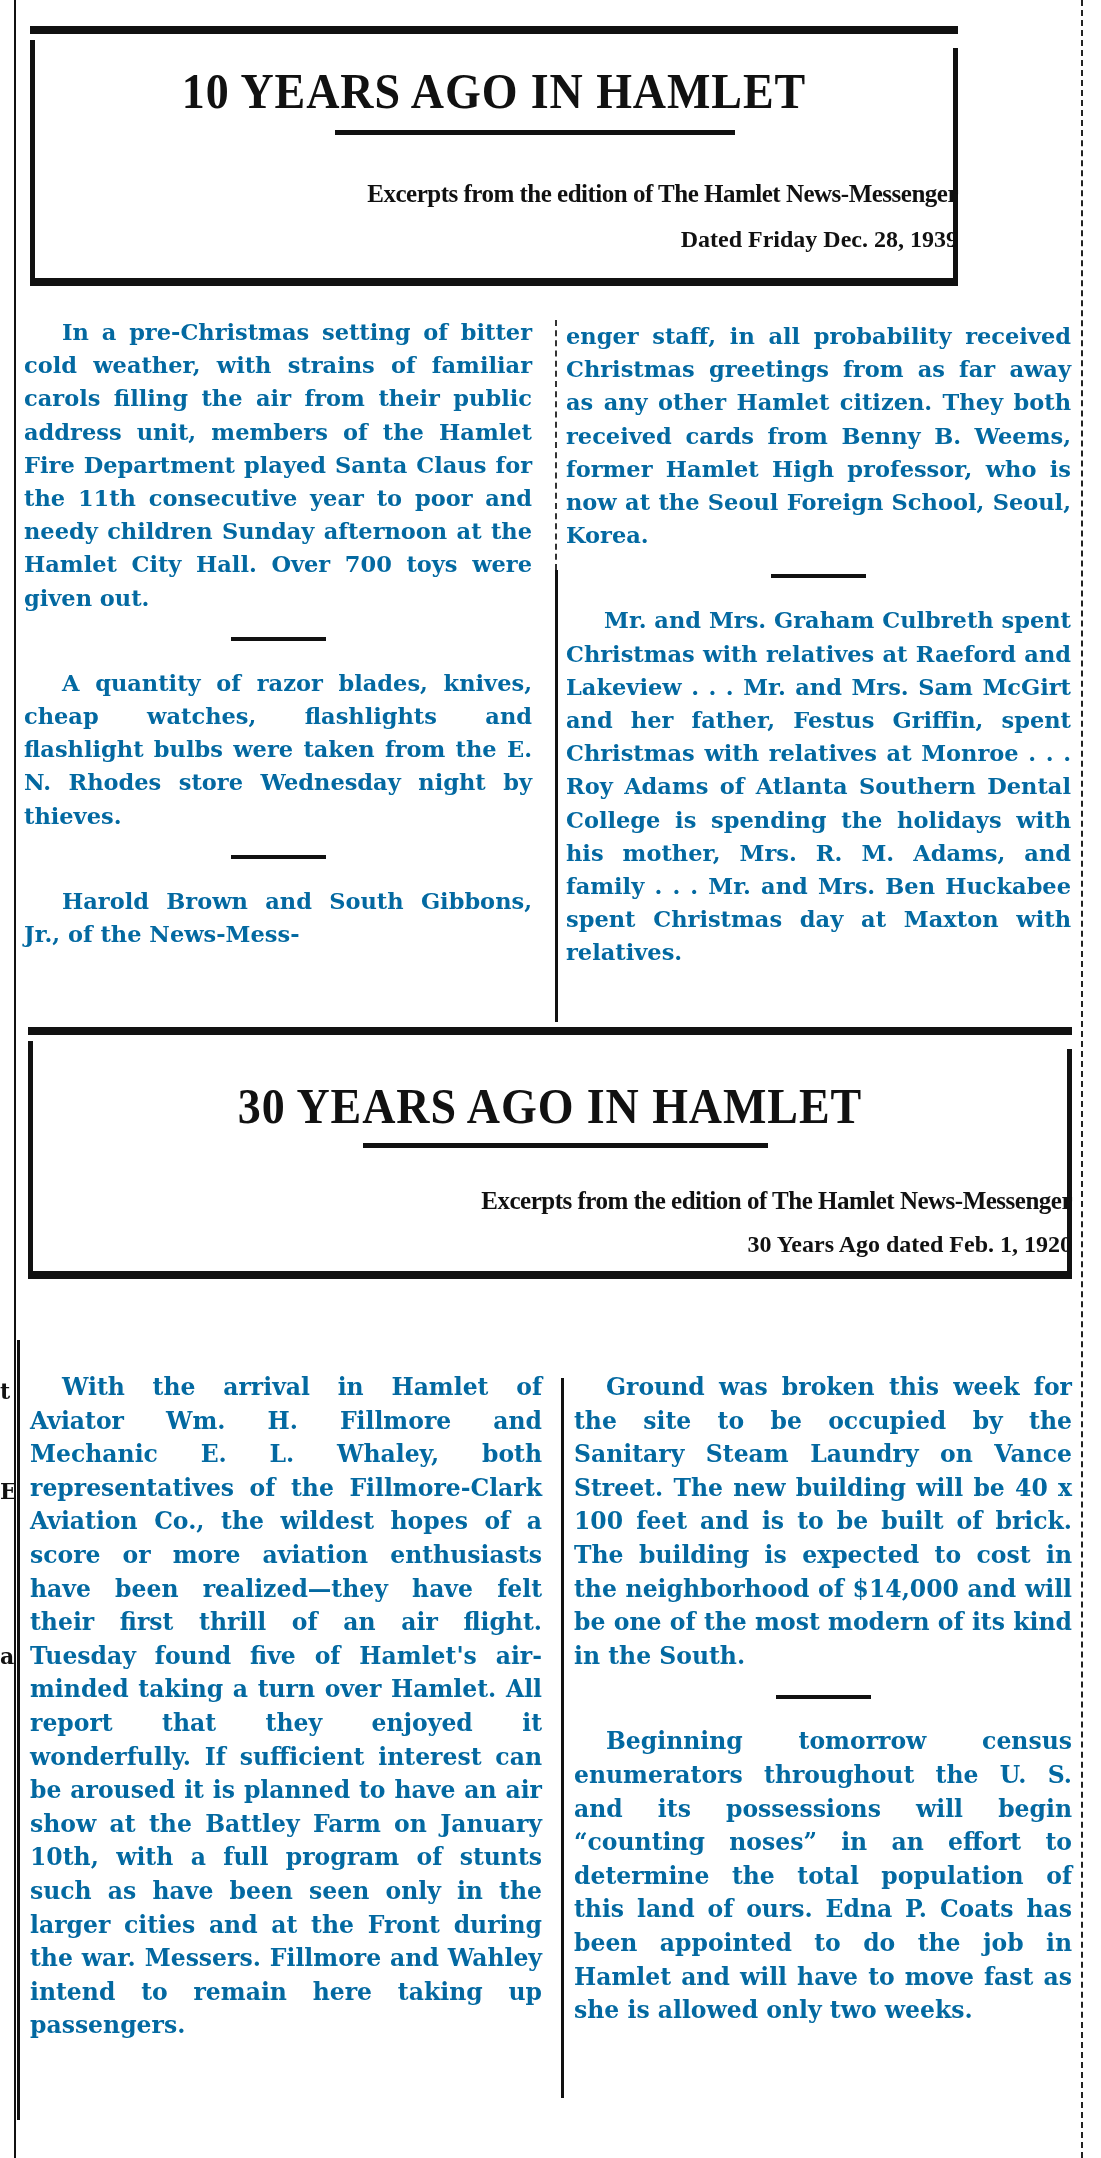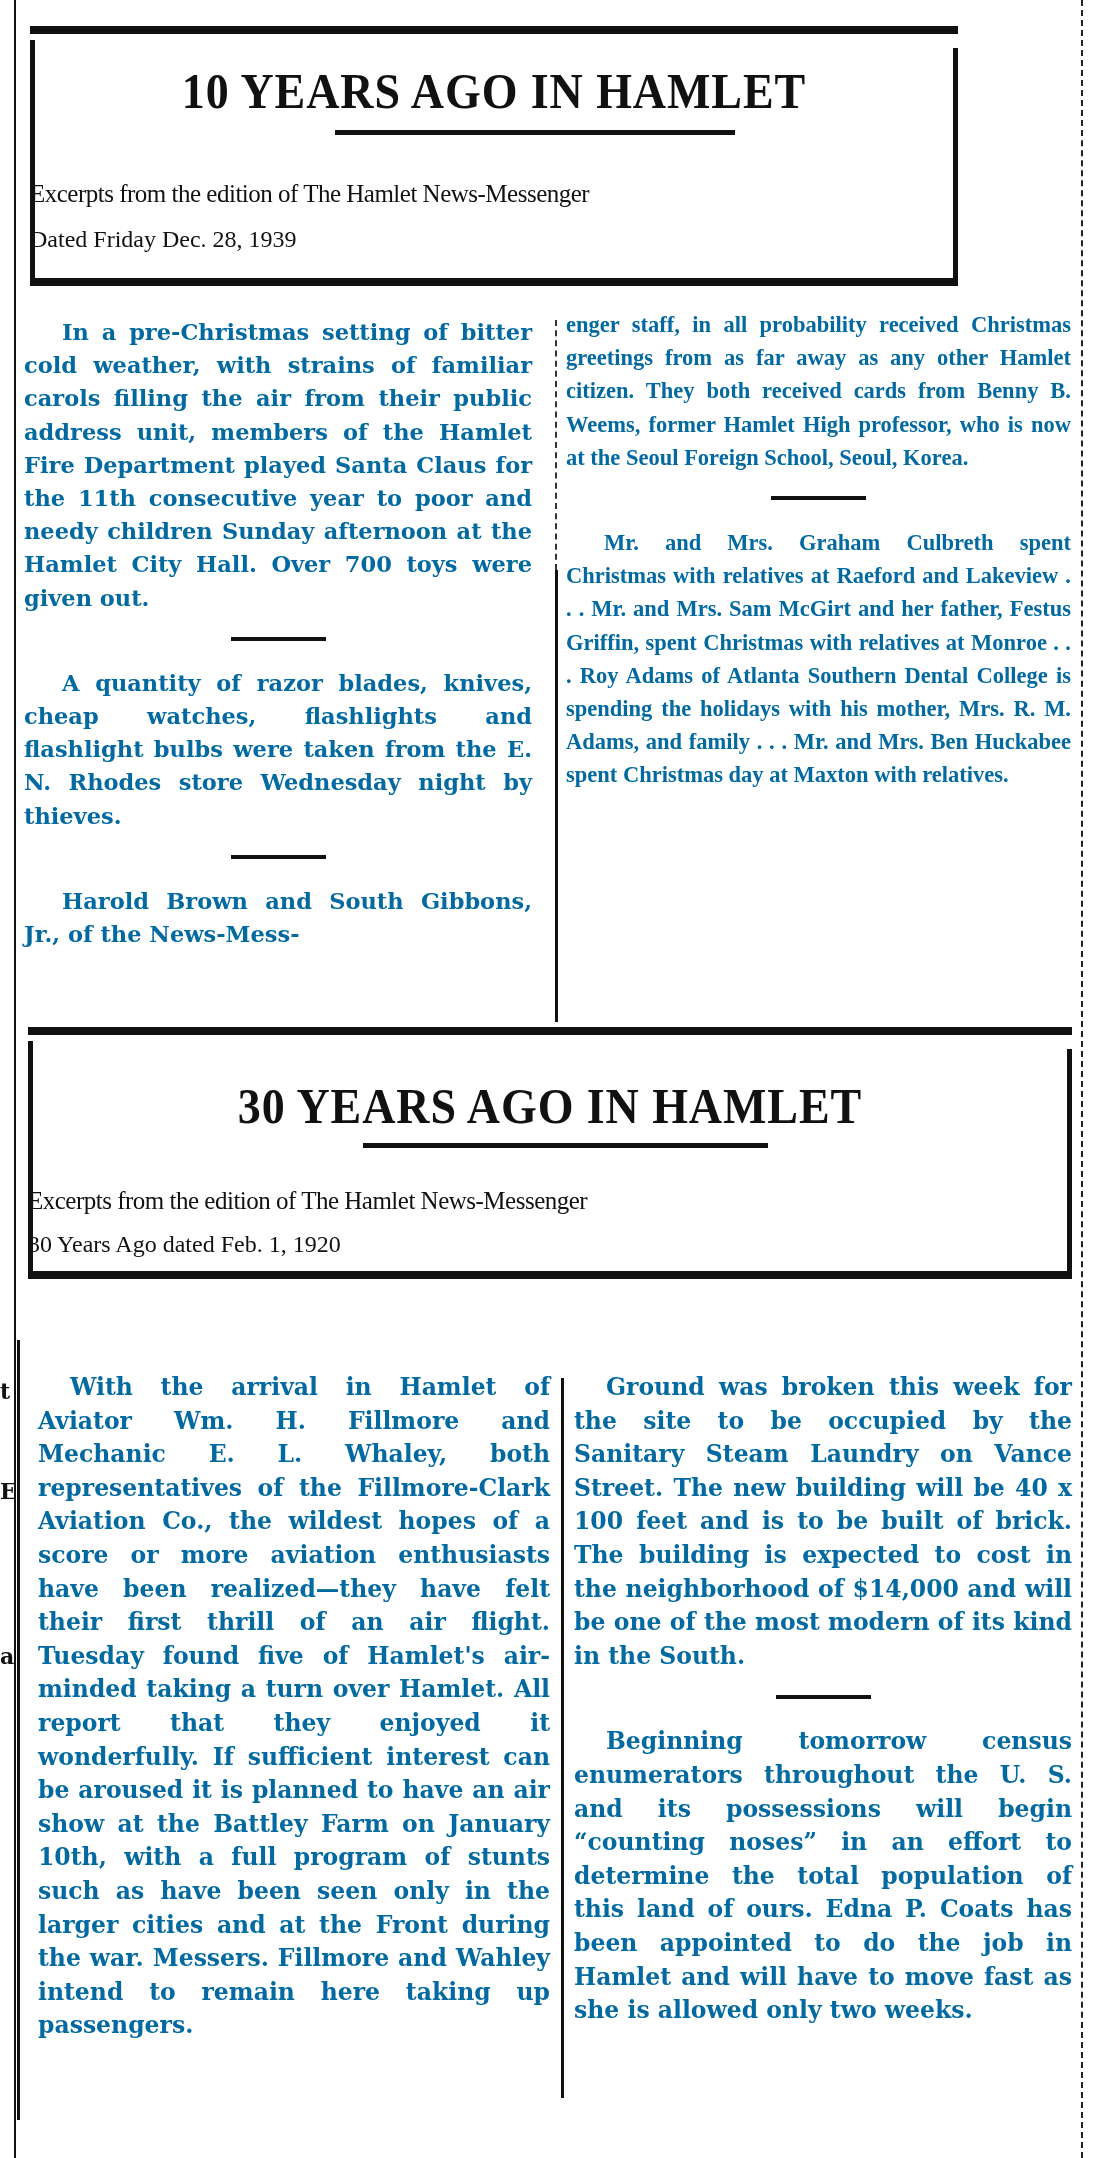--- a/index.html
+++ b/index.html
@@ -25,22 +25,22 @@
   }
   .header-box .side-left { left: 0; }
   .header-box .side-right { right: 0; }
   .header-title {
     position: absolute; left: 0; right: 0; text-align: center;
     font-family: "Liberation Serif", "DejaVu Serif", serif; font-weight: bold;
     font-size: 50px; letter-spacing: 1px; transform: scaleX(0.92);
   }
   .header-divider { position: absolute; height: 5px; background: #111; }
   .header-sub {
-    position: absolute; left: 0; right: 0; text-align: left;
-    font-family: "Liberation Serif", "DejaVu Serif", serif; font-weight: normal;
+    position: absolute; left: 0; right: 0; text-align: right;
+    font-family: "Liberation Serif", "DejaVu Serif", serif; font-weight: bold;
     font-size: 24px;
   }
   .header-sub.heavy { font-size: 25px; letter-spacing: -0.5px; }
 
   .col {
     position: absolute; font-size: 22.5px; line-height: 33.2px;
     text-align: justify; font-weight: bold; color: #0369a1;
   }
   .col p { margin: 0; text-indent: 38px; }
   .col p.cont { text-indent: 0; }
@@ -76,42 +76,42 @@
     <p>In a pre-Christmas setting of bitter cold weather, with strains of familiar carols filling the air from their public address unit, members of the Hamlet Fire Department played Santa Claus for the 11th consecutive year to poor and needy children Sunday afternoon at the Hamlet City Hall. Over 700 toys were given out.</p>
     <div class="sep"></div>
     <p>A quantity of razor blades, knives, cheap watches, flashlights and flashlight bulbs were taken from the E. N. Rhodes store Wednesday night by thieves.</p>
     <div class="sep"></div>
     <p>Harold Brown and South Gibbons, Jr., of the News-Mess-</p>
   </div>
 
   <div class="col-divider dashed" style="left:555px;top:320px;height:250px;"></div>
   <div class="col-divider" style="left:555px;top:570px;height:452px;"></div>
 
-  <div class="col" style="left:566px;top:308px;width:505px;font-family:Liberation Serif, serif;">
+  <div class="col" style="left:566px;top:320px;width:505px;">
     <p class="cont">enger staff, in all probability received Christmas greetings from as far away as any other Hamlet citizen. They both received cards from Benny B. Weems, former Hamlet High professor, who is now at the Seoul Foreign School, Seoul, Korea.</p>
     <div class="sep"></div>
     <p>Mr. and Mrs. Graham Culbreth spent Christmas with relatives at Raeford and Lakeview . . . Mr. and Mrs. Sam McGirt and her father, Festus Griffin, spent Christmas with relatives at Monroe . . . Roy Adams of Atlanta Southern Dental College is spending the holidays with his mother, Mrs. R. M. Adams, and family . . . Mr. and Mrs. Ben Huckabee spent Christmas day at Maxton with relatives.</p>
   </div>
 </div>
 
 <div class="header-box" style="top:1027px;height:254px;left:28px;width:1044px;">
   <div class="rule-top"></div>
   <div class="side-left" style="top:14px;height:232px;"></div>
   <div class="side-right" style="top:22px;height:224px;"></div>
   <div class="rule-bottom" style="top:244px;"></div>
   <div class="header-title" style="top:50px;">30 YEARS AGO IN HAMLET</div>
   <div class="header-divider" style="top:116px;left:335px;width:405px;"></div>
   <div class="header-sub heavy" style="top:160px;">Excerpts from the edition of The Hamlet News-Messenger</div>
   <div class="header-sub" style="top:204px;">30 Years Ago dated Feb. 1, 1920</div>
 </div>
 
 <div class="lower">
   <div class="col-divider" style="left:17px;top:1340px;height:780px;"></div>
 
-  <div class="col" style="left:30px;top:1371px;width:512px;margin-left:8px;">
+  <div class="col" style="left:30px;top:1371px;width:512px;">
     <p>With the arrival in Hamlet of Aviator Wm. H. Fillmore and Mechanic E. L. Whaley, both representatives of the Fillmore-Clark Aviation Co., the wildest hopes of a score or more aviation enthusiasts have been realized—they have felt their first thrill of an air flight. Tuesday found five of Hamlet's air-minded taking a turn over Hamlet. All report that they enjoyed it wonderfully. If sufficient interest can be aroused it is planned to have an air show at the Battley Farm on January 10th, with a full program of stunts such as have been seen only in the larger cities and at the Front during the war. Messers. Fillmore and Wahley intend to remain here taking up passengers.</p>
   </div>
 
   <div class="col-divider" style="left:561px;top:1378px;height:720px;"></div>
 
   <div class="col" style="left:574px;top:1371px;width:498px;">
     <p>Ground was broken this week for the site to be occupied by the Sanitary Steam Laundry on Vance Street. The new building will be 40 x 100 feet and is to be built of brick. The building is expected to cost in the neighborhood of $14,000 and will be one of the most modern of its kind in the South.</p>
     <div class="sep"></div>
     <p>Beginning tomorrow census enumerators throughout the U. S. and its possessions will begin “counting noses” in an effort to determine the total population of this land of ours. Edna P. Coats has been appointed to do the job in Hamlet and will have to move fast as she is allowed only two weeks.</p>
   </div>

